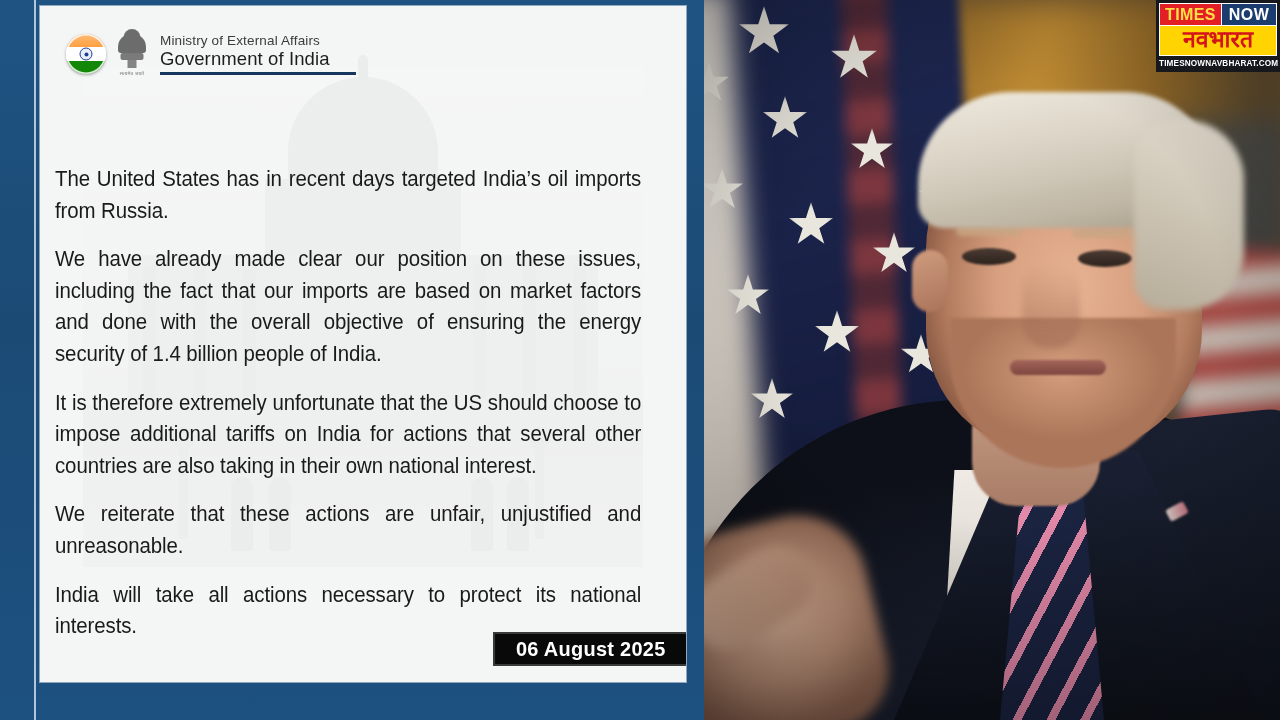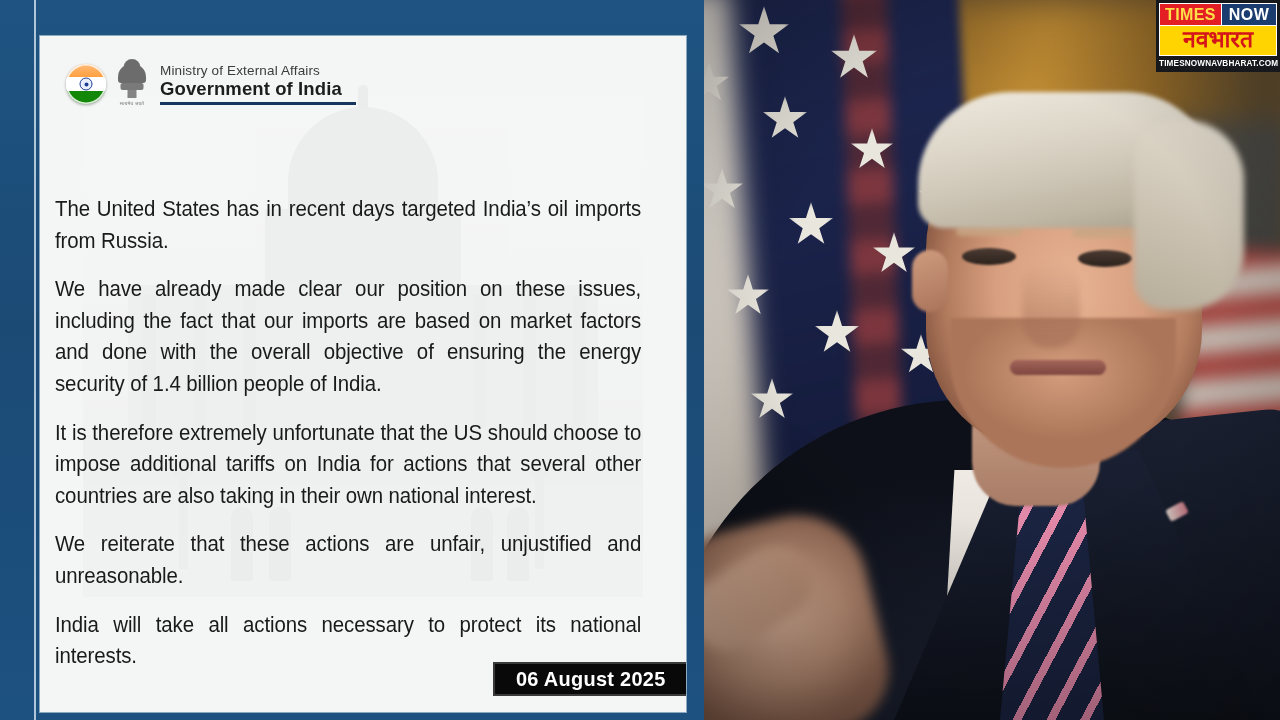--- a/index.html
+++ b/index.html
@@ -14,21 +14,21 @@
   #doc-panel{
     position:absolute; left:0; top:0; width:704px; height:720px;
     background:linear-gradient(180deg,#1f5482 0%,#1b4a75 45%,#1d5180 100%);
     overflow:hidden;
   }
   #doc-panel:before{
     content:""; position:absolute; left:34px; top:0; bottom:0; width:2px;
     background:rgba(225,238,248,.75);
   }
   #doc-sheet{
-    position:absolute; left:40px; top:36px; width:646px; height:676px;
+    position:absolute; left:40px; top:6px; width:646px; height:676px;
     background:#f4f5f5; overflow:hidden;
     box-shadow:0 0 0 1px rgba(255,255,255,.5);
   }
   
   .watermark{
     position:absolute; left:50%; top:46%; transform:translate(-50%,-50%);
     width:560px; height:500px; opacity:.13; pointer-events:none;
   }
   .wm-sky{ position:absolute; inset:0; background:linear-gradient(180deg,#fff 0%,#e8e8e8 55%,#d4d4d4 100%); }
   .wm-dome{
@@ -94,21 +94,21 @@
   .emblem .stem{
     position:absolute; left:50%; top:28px; transform:translateX(-50%);
     width:9px; height:8px; background:#848484;
   }
   .emblem .motto{
     position:absolute; left:0; right:0; bottom:0; text-align:center;
     font-size:4.6px; color:#6d6d6d; letter-spacing:.2px; font-family:"DejaVu Sans", sans-serif;
   }
   .mh-text{ padding-left:2px; }
   .mh-line1{ font-size:13.5px; color:#3c3c3c; letter-spacing:.15px; line-height:1.15; }
-  .mh-line2{ font-size:18.5px; color:#1d1d1d; font-weight:700; letter-spacing:.1px; line-height:1.2; }
+  .mh-line2{ font-size:18.5px; color:#1d1d1d; font-weight:400; letter-spacing:.1px; line-height:1.2; }
   .mh-rule{ height:3px; background:#17365d; margin-top:2px; width:196px; }
 
   
   #title-wrap{ position:absolute; left:0; right:0; top:112px; text-align:center; }
   #stmt-title{
     display:inline-block; font-size:31px; font-weight:700; color:#2a5c90;
     letter-spacing:.5px; transform:scaleX(.86); transform-origin:center;
     font-family:"Liberation Sans", sans-serif;
     text-shadow:0 1px 0 rgba(255,255,255,.9);
   }

